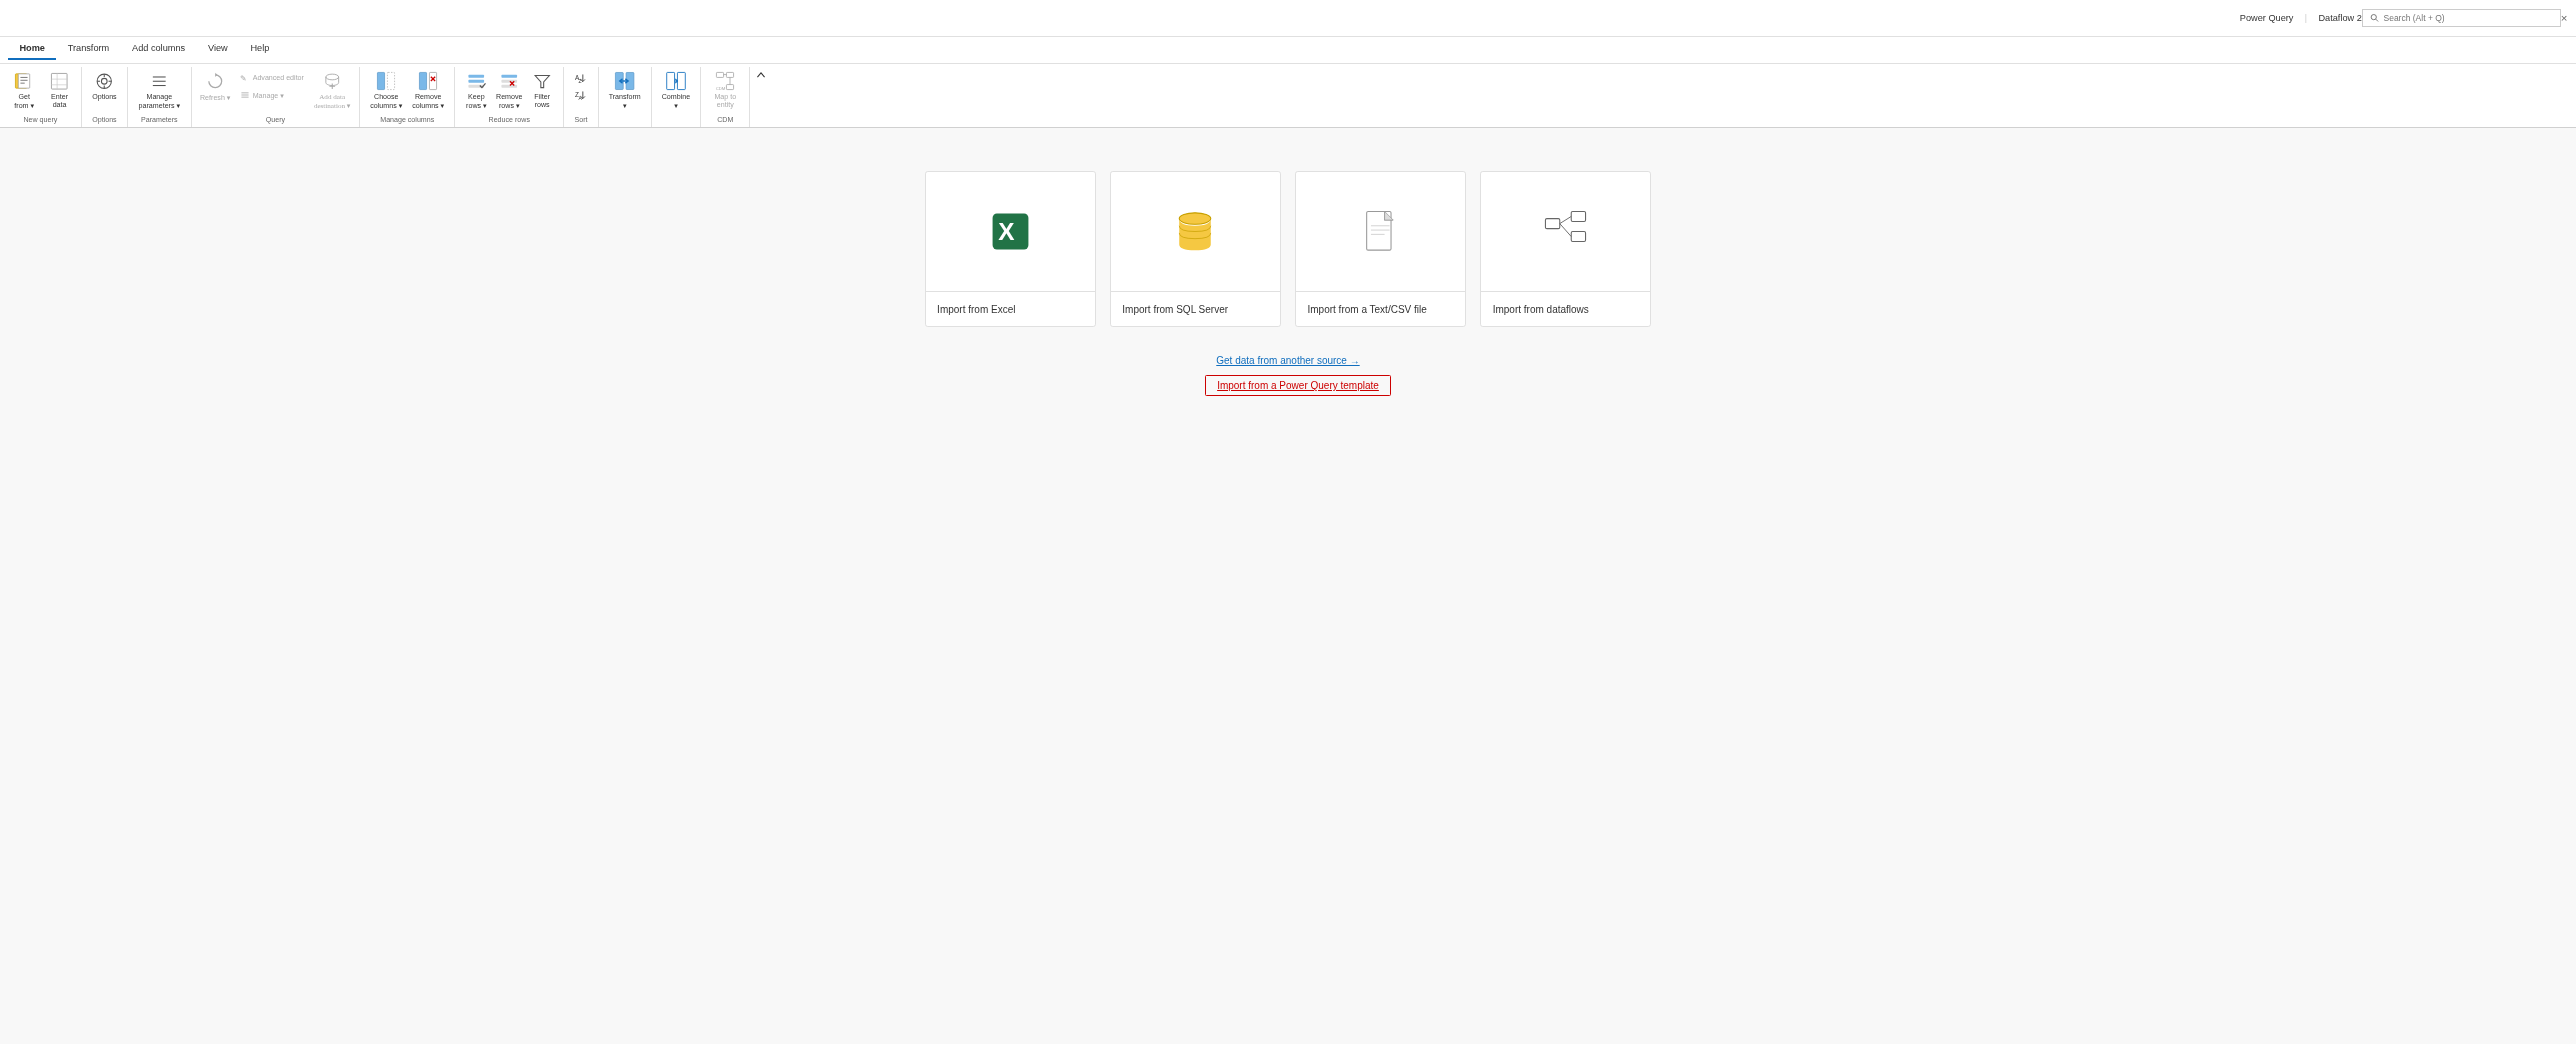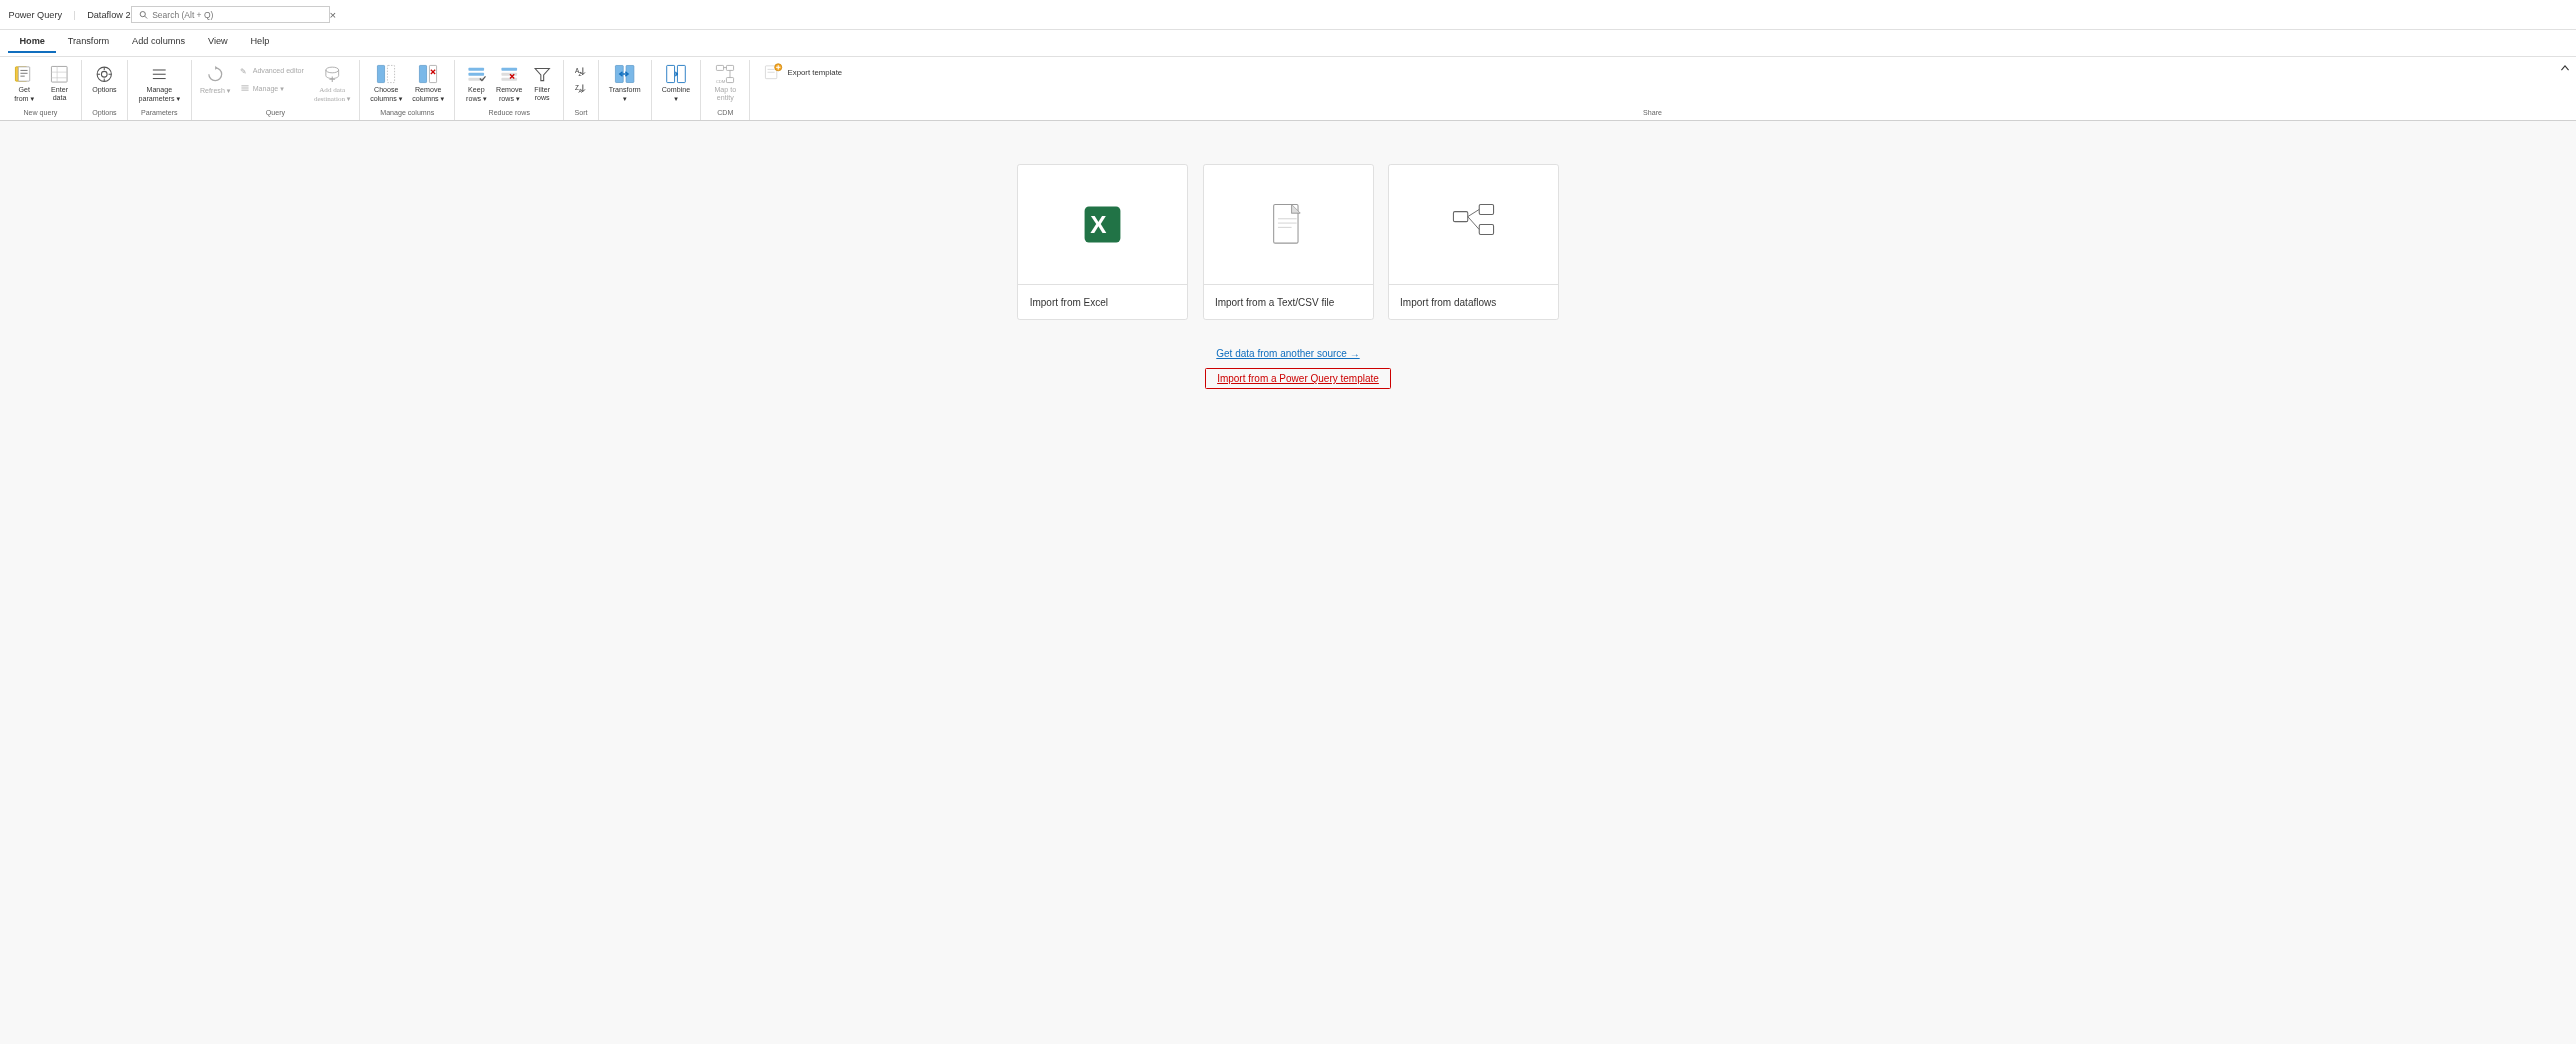--- a/index.html
+++ b/index.html
@@ -1,22 +1,22 @@
 <!DOCTYPE html>
 <html style="font-size:11.4px"><head>
   <meta charset="utf-8">
   <style>
     * { box-sizing: border-box; margin: 0; padding: 0; }
     body { font-family: 'Segoe UI', Arial, sans-serif; background: #f3f2f1; font-size: 8.5px; color: #333; overflow: hidden; }
 
     
     .title-bar {
-      display: flex; align-items: center; justify-content: flex-start;
+      display: flex; align-items: center; justify-content: flex-end;
       background: #fff; border-bottom: 0.7px solid #e0e0e0;
-      padding: 0 8.5px; height: 30px;
+      padding: 0 8.5px; height: 37px;
     }
     .title-bar-left { display: flex; align-items: center; gap: 11.4px; }
     .app-title { font-size: 9.2px; color: #333; font-weight: 400; }
     .doc-title { font-size: 9.2px; color: #333; font-weight: 400; }
     .title-bar-search {
       display: flex; align-items: center; gap: 4.3px;
       border: 0.7px solid #ccc; border-radius: 0; padding: 2.8px 7.1px;
       background: #fff; width: 199px;
     }
     .title-bar-search input {
@@ -381,38 +381,20 @@
             <line x1="21" y1="9" x2="21" y2="19" stroke="#aaa" stroke-width="1.2"></line>
             <text x="1" y="26" font-size="6" fill="#aaa">CDM</text>
           </svg>
         </div>
         <div style="font-size:7.1px;text-align:center;color:#aaa;">Map to<br>entity</div>
       </div>
     </div>
     <div class="ribbon-group-label">CDM</div>
   </div>
 
-  <div class="ribbon-group" style="border-right:none;flex:1;">
-    <div class="ribbon-group-content">
-      <div style="display:flex;flex-direction:row;align-items:center;cursor:pointer;padding:2.8px 7.1px;border-radius:2.1px;">
-        <div style="width:20px;height:20px;display:flex;align-items:center;justify-content:center;margin-right:4.3px;">
-          <svg width="18.5" height="18.5" viewBox="0 0 26 26">
-            <rect x="2" y="4" width="16" height="18" rx="1" fill="white" stroke="#ccc" stroke-width="1"></rect>
-            <line x1="5" y1="9" x2="15" y2="9" stroke="#ccc" stroke-width="1"></line>
-            <line x1="5" y1="13" x2="15" y2="13" stroke="#ccc" stroke-width="1"></line>
-            <circle cx="20" cy="6" r="5" fill="#f5a623" stroke="#c8810a" stroke-width="1"></circle>
-            <line x1="20" y1="3" x2="20" y2="9" stroke="white" stroke-width="1.5"></line>
-            <line x1="17" y1="6" x2="23" y2="6" stroke="white" stroke-width="1.5"></line>
-          </svg>
-        </div>
-        <div style="font-size:7.8px;">Export template</div>
-      </div>
-    </div>
-    <div class="ribbon-group-label">Share</div>
-  </div>
 
   <div style="display:flex;align-items:flex-start;padding:2.8px 5.7px;cursor:pointer;">
     <svg width="10" height="10" viewBox="0 0 14 14">
       <polyline points="2,10 7,4 12,10" fill="none" stroke="#333" stroke-width="1.5"></polyline>
     </svg>
   </div>
 </div>
 
 <div class="main-content">
 
@@ -421,20 +403,33 @@
     <div class="card">
       <div class="card-icon-area">
         <svg width="43" height="43" viewBox="0 0 60 60" style="font-size:12px">
           <rect x="5" y="5" width="50" height="50" rx="6" fill="#217346"></rect>
           <text x="13" y="42" font-size="34" font-weight="bold" fill="white" font-family="Arial">X</text>
         </svg>
       </div>
       <div class="card-label">Import from Excel</div>
     </div>
 
+    <div class="card">
+      <div class="card-icon-area">
+        <svg width="36" height="43" viewBox="0 0 50 60">
+          <ellipse cx="25" cy="12" rx="22" ry="8" fill="#c8a000"></ellipse>
+          <path d="M3 12 Q3 22 25 22 Q47 22 47 12 L47 48 Q47 56 25 56 Q3 56 3 48 Z" fill="#f5c842"></path>
+          <ellipse cx="25" cy="12" rx="22" ry="8" fill="#f5c842"></ellipse>
+          <ellipse cx="25" cy="12" rx="22" ry="8" fill="none" stroke="#c8a000" stroke-width="1.5"></ellipse>
+          <path d="M3 22 Q3 30 25 30 Q47 30 47 22" fill="none" stroke="#c8a000" stroke-width="1"></path>
+          <path d="M3 32 Q3 40 25 40 Q47 40 47 32" fill="none" stroke="#c8a000" stroke-width="1"></path>
+        </svg>
+      </div>
+      <div class="card-label">Import from SQL Server</div>
+    </div>
 
     <div class="card">
       <div class="card-icon-area">
         <svg width="36" height="43" viewBox="0 0 50 60">
           <rect x="5" y="2" width="34" height="54" rx="2" fill="white" stroke="#999" stroke-width="1.5"></rect>
           <polyline points="30,2 30,14 42,14" fill="none" stroke="#999" stroke-width="1.5"></polyline>
           <polygon points="30,2 42,14 30,14" fill="#ddd" stroke="#999" stroke-width="1"></polygon>
           <line x1="11" y1="22" x2="37" y2="22" stroke="#ccc" stroke-width="1.2"></line>
           <line x1="11" y1="28" x2="37" y2="28" stroke="#ccc" stroke-width="1.2"></line>
           <line x1="11" y1="34" x2="30" y2="34" stroke="#ccc" stroke-width="1.2"></line>

